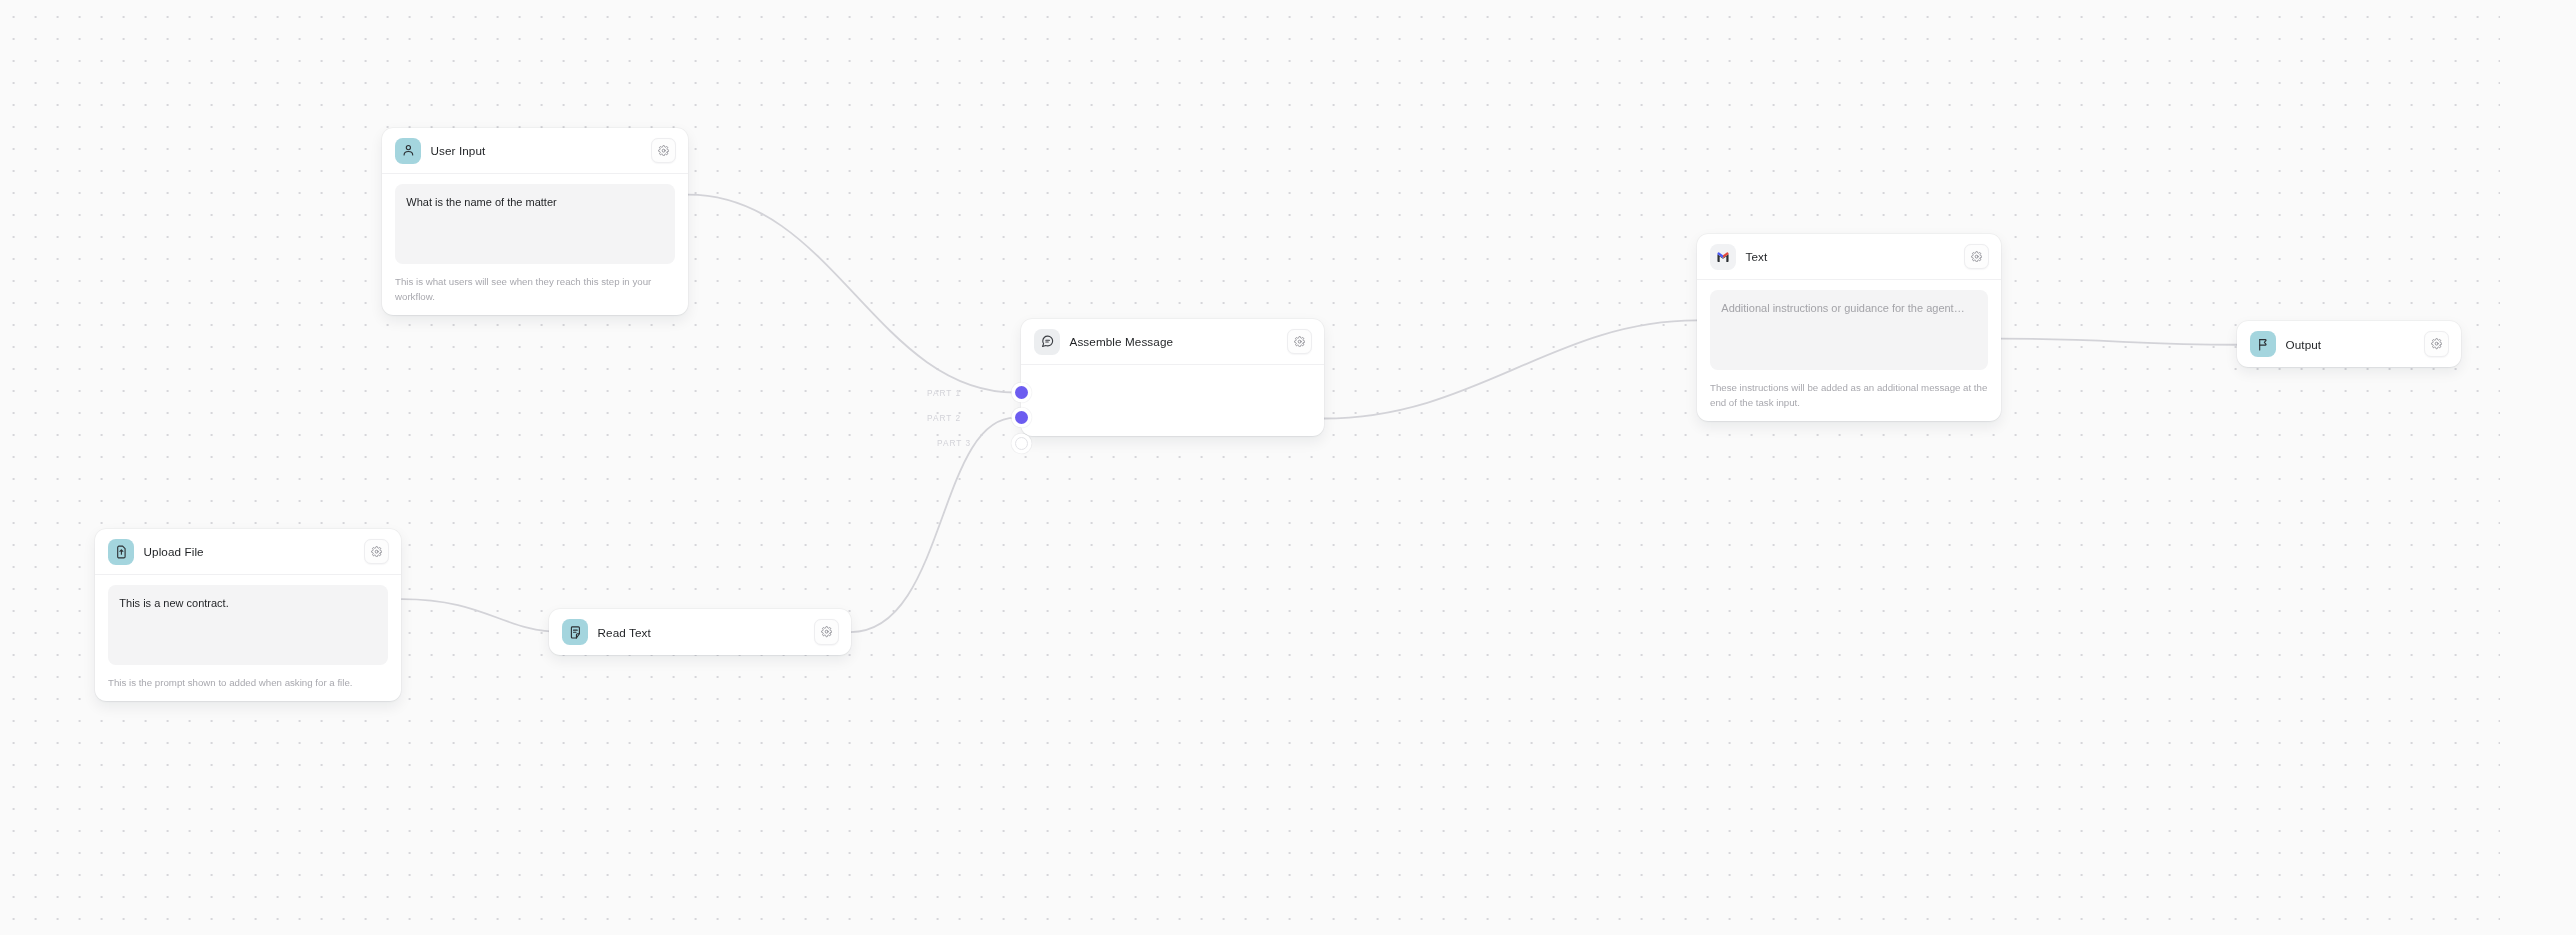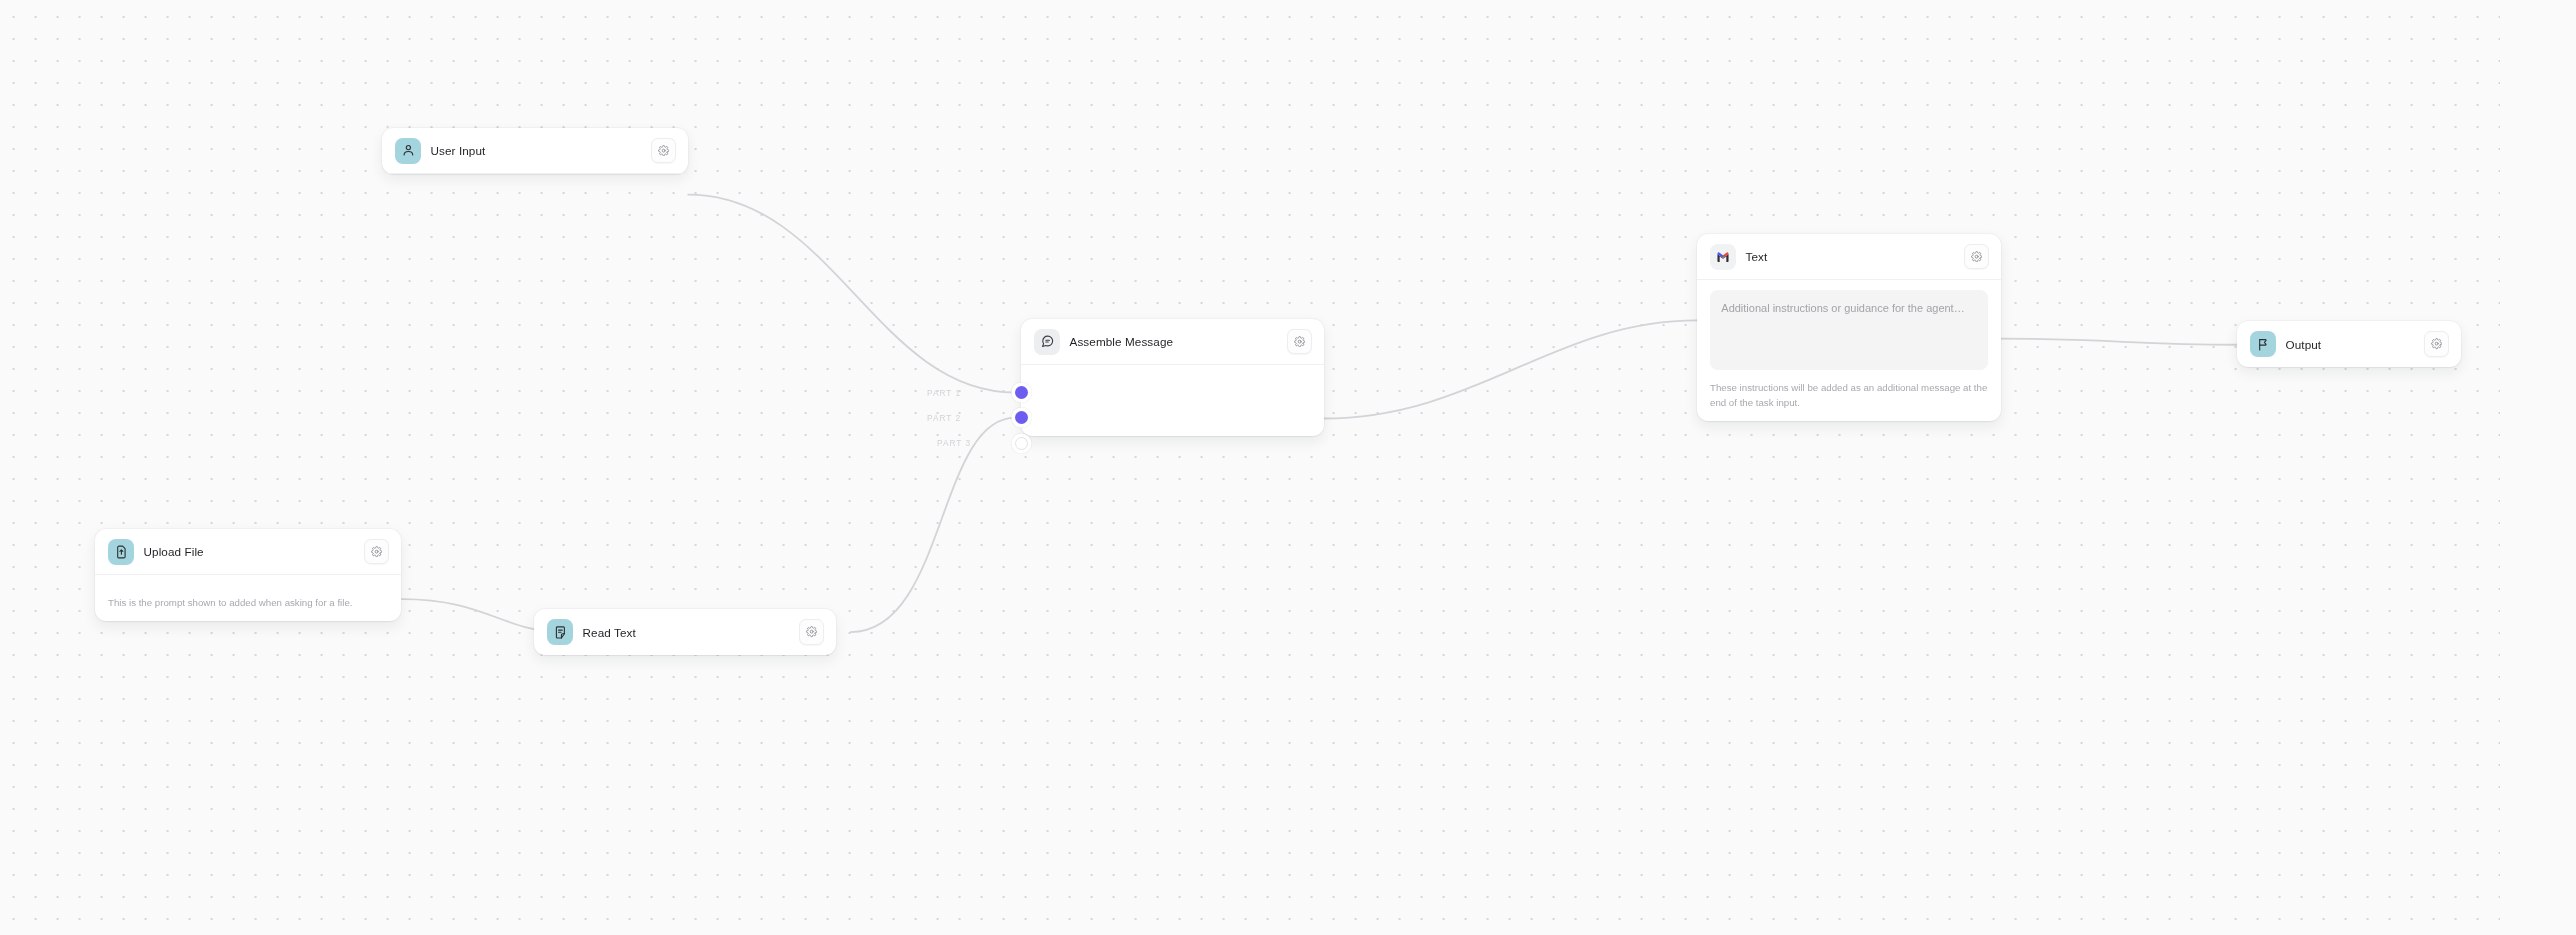--- a/index.html
+++ b/index.html
@@ -143,45 +143,50 @@
         </svg>
       </div>
       <div class="node-title">User Input</div>
       <div class="gear-btn">
         <svg width="11.3" height="11.3" viewBox="0 0 24 24" fill="none" stroke="#8b8b92" stroke-width="1.9" stroke-linecap="round" stroke-linejoin="round">
           <circle cx="12" cy="12" r="3.1"></circle>
           <path d="M19.3 14.9a1.6 1.6 0 0 0 .3 1.8l.1.1a2 2 0 1 1-2.8 2.8l-.1-.1a1.6 1.6 0 0 0-1.8-.3 1.6 1.6 0 0 0-1 1.5v.2a2 2 0 1 1-4 0v-.1a1.6 1.6 0 0 0-1-1.5 1.6 1.6 0 0 0-1.8.3l-.1.1a2 2 0 1 1-2.8-2.8l.1-.1a1.6 1.6 0 0 0 .3-1.8 1.6 1.6 0 0 0-1.5-1h-.2a2 2 0 1 1 0-4h.1a1.6 1.6 0 0 0 1.5-1 1.6 1.6 0 0 0-.3-1.8l-.1-.1a2 2 0 1 1 2.8-2.8l.1.1a1.6 1.6 0 0 0 1.8.3h.1a1.6 1.6 0 0 0 1-1.5v-.2a2 2 0 1 1 4 0v.1a1.6 1.6 0 0 0 1 1.5 1.6 1.6 0 0 0 1.8-.3l.1-.1a2 2 0 1 1 2.8 2.8l-.1.1a1.6 1.6 0 0 0-.3 1.8v.1a1.6 1.6 0 0 0 1.5 1h.2a2 2 0 1 1 0 4h-.1a1.6 1.6 0 0 0-1.5 1z"></path>
         </svg>
       </div>
     </div>
+    <div class="node-body">
+      <div class="field filled" style="height:80px;">What is the name of the matter</div>
+      <div class="helper">This is what users will see when they reach this step in your workflow.</div>
+    </div>
   </div>
 
   <div class="node has-body" style="left:95px; top:529px; width:306px;">
     <div class="node-header">
       <div class="node-icon icon-teal">
         <svg width="14.8" height="14.8" viewBox="0 0 24 24" fill="none" stroke="#2b2f33" stroke-width="1.8" stroke-linecap="round" stroke-linejoin="round">
           <path d="M6 20.5V5.5A2 2 0 0 1 8 3.5h6l4 4v13a2 2 0 0 1-2 2H8a2 2 0 0 1-2-2z"></path>
           <path d="M12 16.5V9.8"></path>
           <path d="M9.6 12.1 12 9.7l2.4 2.4"></path>
         </svg>
       </div>
       <div class="node-title">Upload File</div>
       <div class="gear-btn">
         <svg width="11.3" height="11.3" viewBox="0 0 24 24" fill="none" stroke="#8b8b92" stroke-width="1.9" stroke-linecap="round" stroke-linejoin="round">
           <circle cx="12" cy="12" r="3.1"></circle>
           <path d="M19.3 14.9a1.6 1.6 0 0 0 .3 1.8l.1.1a2 2 0 1 1-2.8 2.8l-.1-.1a1.6 1.6 0 0 0-1.8-.3 1.6 1.6 0 0 0-1 1.5v.2a2 2 0 1 1-4 0v-.1a1.6 1.6 0 0 0-1-1.5 1.6 1.6 0 0 0-1.8.3l-.1.1a2 2 0 1 1-2.8-2.8l.1-.1a1.6 1.6 0 0 0 .3-1.8 1.6 1.6 0 0 0-1.5-1h-.2a2 2 0 1 1 0-4h.1a1.6 1.6 0 0 0 1.5-1 1.6 1.6 0 0 0-.3-1.8l-.1-.1a2 2 0 1 1 2.8-2.8l.1.1a1.6 1.6 0 0 0 1.8.3h.1a1.6 1.6 0 0 0 1-1.5v-.2a2 2 0 1 1 4 0v.1a1.6 1.6 0 0 0 1 1.5 1.6 1.6 0 0 0 1.8-.3l.1-.1a2 2 0 1 1 2.8 2.8l-.1.1a1.6 1.6 0 0 0-.3 1.8v.1a1.6 1.6 0 0 0 1.5 1h.2a2 2 0 1 1 0 4h-.1a1.6 1.6 0 0 0-1.5 1z"></path>
         </svg>
       </div>
     </div>
     <div class="node-body">
+      <div class="field filled" style="height:80px;">This is a new contract.</div>
       <div class="helper">This is the prompt shown to added when asking for a file.</div>
     </div>
   </div>
 
-  <div class="node" style="left:534px; top:609px; width:302px;">
+  <div class="node" style="left:549px; top:609px; width:302px;">
     <div class="node-header">
       <div class="node-icon icon-teal">
         <svg width="14.8" height="14.8" viewBox="0 0 24 24" fill="none" stroke="#2b2f33" stroke-width="1.8" stroke-linecap="round" stroke-linejoin="round">
           <path d="M5.5 4.5A1.6 1.6 0 0 1 7.1 3h9.8a1.6 1.6 0 0 1 1.6 1.6v9.6L13.7 21H7.1a1.6 1.6 0 0 1-1.6-1.6z"></path>
           <path d="M18.4 14.2h-3.1a1.6 1.6 0 0 0-1.6 1.6V21"></path>
           <path d="M9 8.4h6M9 11.7h4"></path>
         </svg>
       </div>
       <div class="node-title">Read Text</div>
       <div class="gear-btn">

